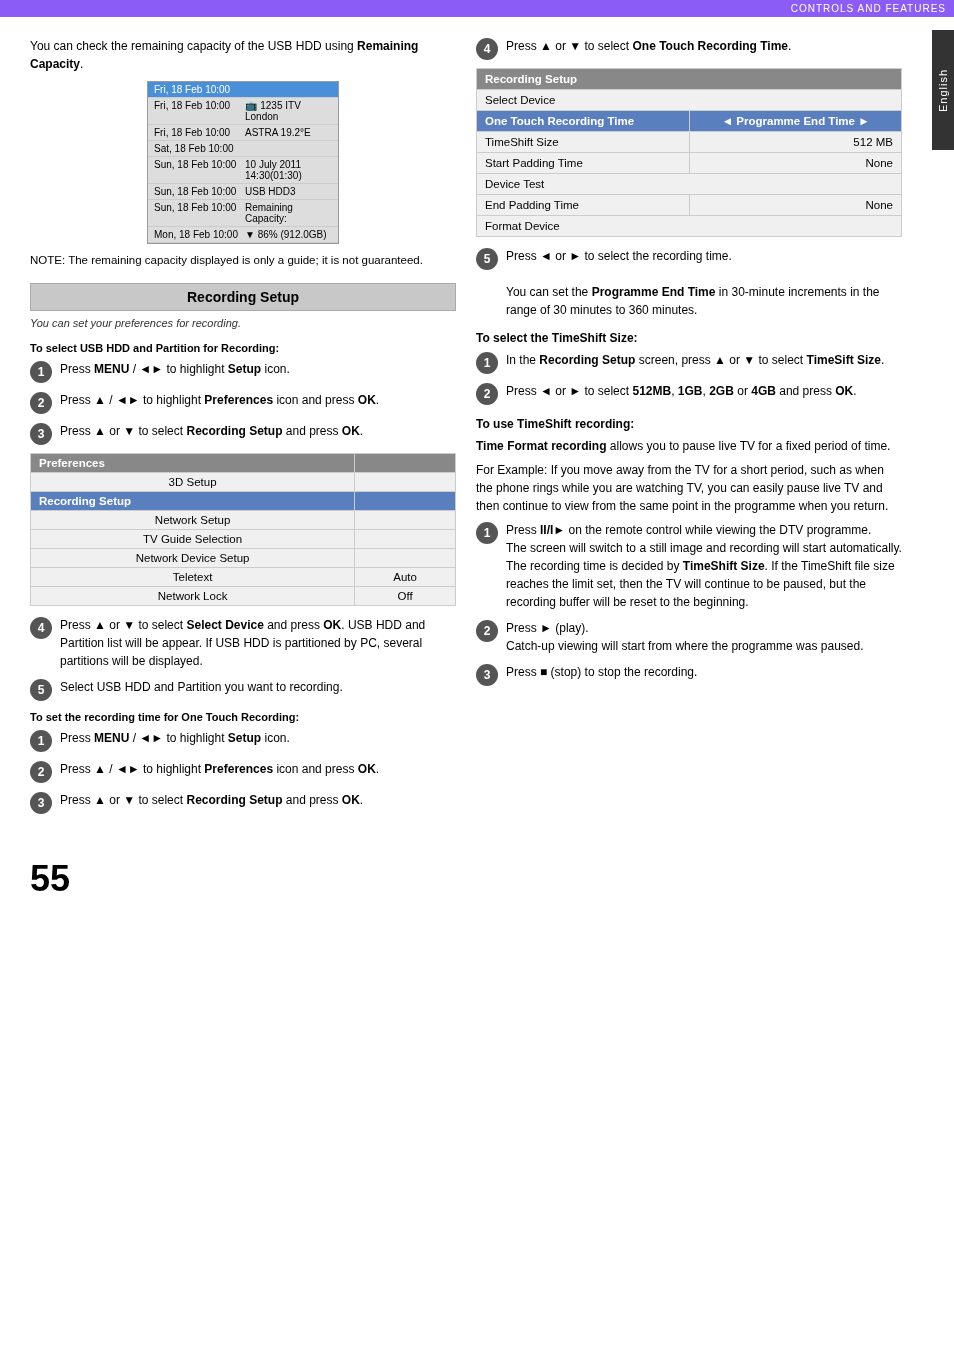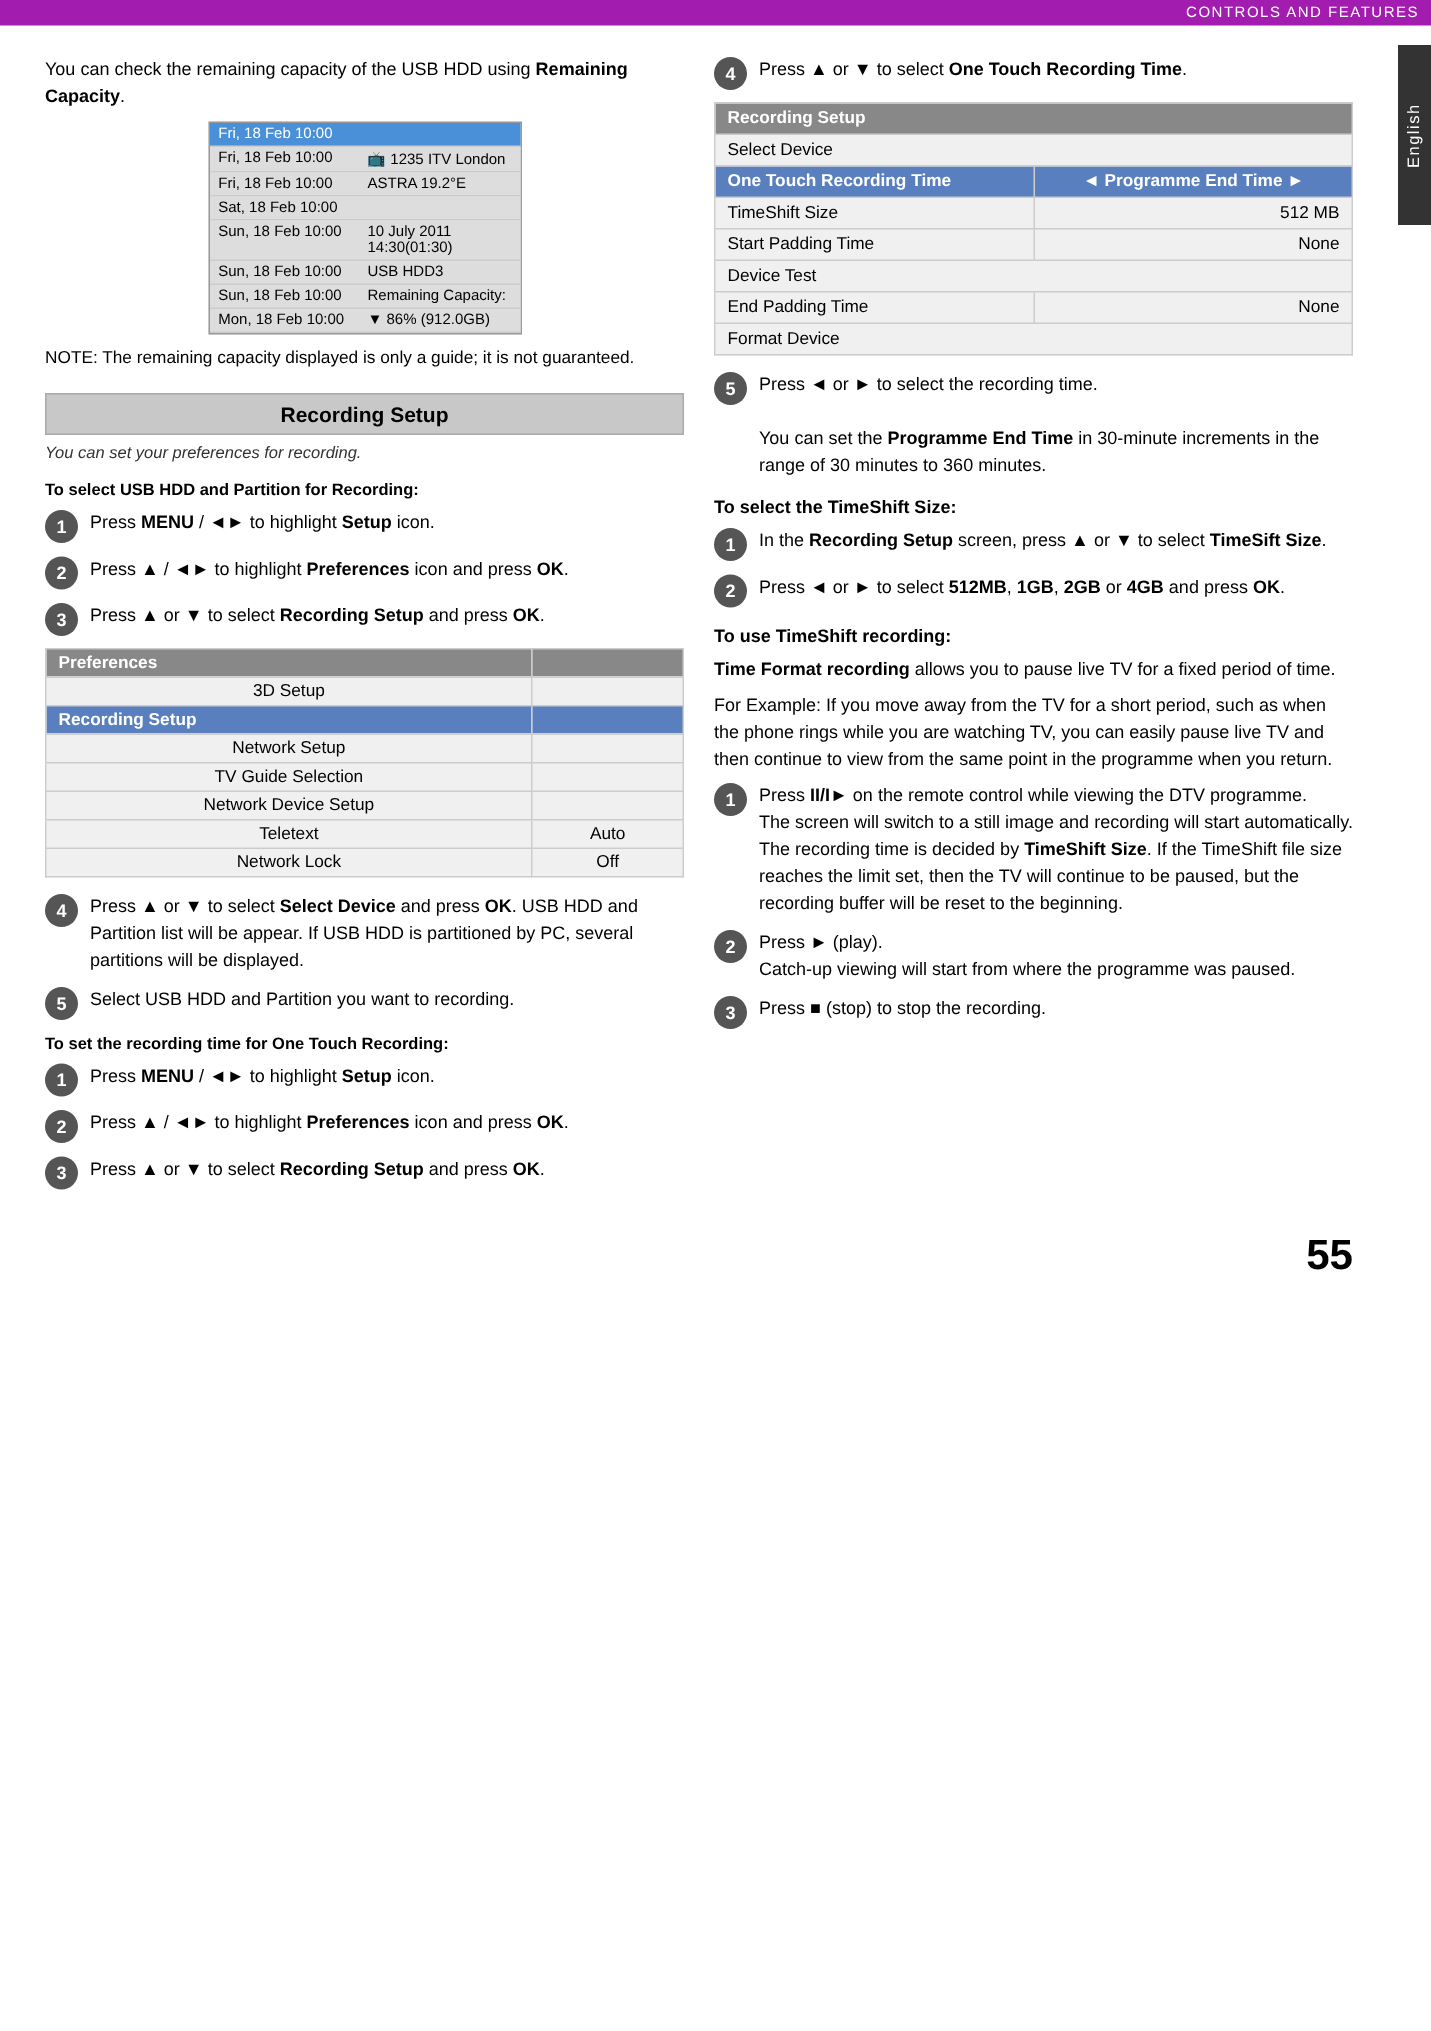--- a/index.html
+++ b/index.html
@@ -8,21 +8,21 @@
       font-size: 12px;
       background: #fff;
       color: #000;
       width: 954px;
       min-height: 1354px;
       position: relative;
     }
 
     
     .top-header {
-      background: #a21caf;
+      background: #8b5cf6;
       color: #fff;
       text-align: right;
       padding: 3px 8px;
       font-size: 10px;
       letter-spacing: 1px;
     }
 
     
     .side-tab {
       position: absolute;
@@ -68,21 +68,21 @@
       font-weight: bold;
       margin-bottom: 3px;
     }
 
     p { line-height: 1.5; margin-bottom: 6px; font-size: 12px; }
 
     
     .screenshot-box {
       border: 1px solid #999;
       margin: 8px auto;
-      width: 209px;
+      width: 192px;
       font-size: 10px;
       background: #e8e8e8;
     }
     .screenshot-box .row {
       display: flex;
       border-bottom: 1px solid #ccc;
       padding: 1px 4px;
       background: #ddd;
     }
     .screenshot-box .row.header-row {
@@ -200,24 +200,24 @@
     }
     .rec-menu-table td.value {
       text-align: right;
     }
     .rec-menu-table td.nav-cell {
       text-align: center;
     }
 
     
     .page-number {
-      text-align: right;
-      font-size: 28px;
-      font-weight: bold;
-      margin-top: 20px;
+      text-align: left;
+      font-size: 36px;
+      font-weight: bold;
+      margin-top: 36px;
     }
 
     .note-text {
       font-size: 11.5px;
       margin: 6px 0;
     }
 
     b { font-weight: bold; }
 
     .step-text b { font-weight: bold; }

